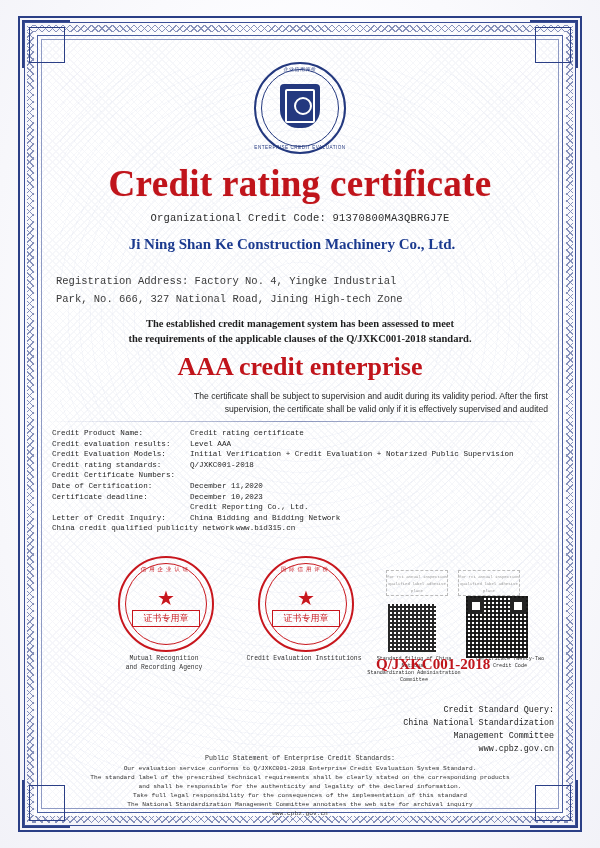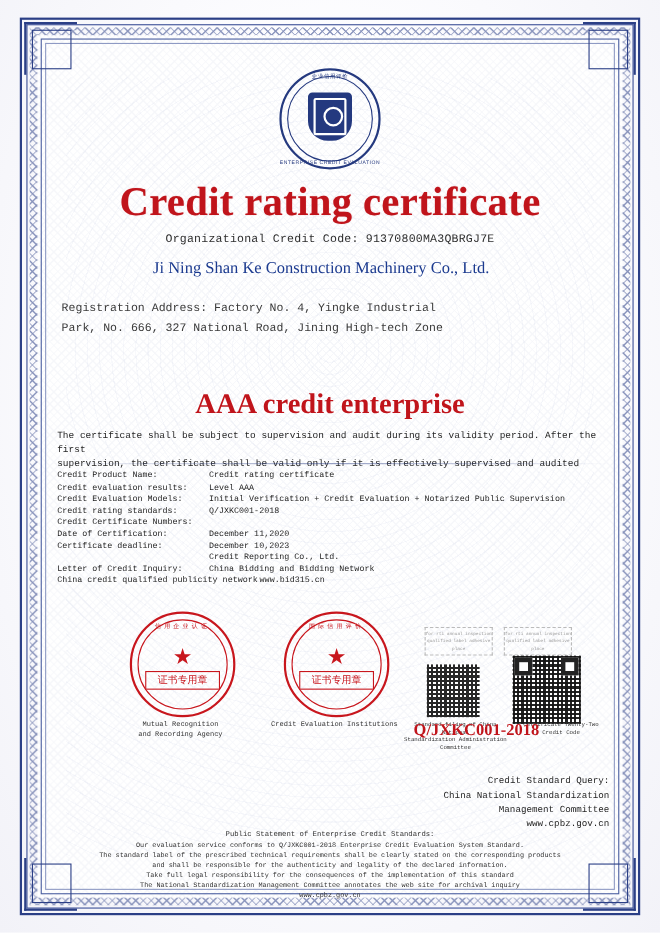--- a/index.html
+++ b/index.html
@@ -112,43 +112,43 @@
     text-shadow:0 0 1px rgba(192,20,27,.35);
   }
   .orgcode{
     position:absolute;left:0;right:0;top:168px;
     text-align:center;font-size:10.5px;color:#2d2d2d;
     font-family:"Liberation Mono", monospace;
     letter-spacing:.2px;
   }
   .company{
     position:absolute;left:0;right:16px;top:192px;
-    text-align:center;font-size:15px;font-weight:normal;color:#1b3a8f;
+    text-align:center;font-size:15px;font-weight:bold;color:#1b3a8f;
     font-family:"Liberation Serif", serif;
   }
   .address{
     position:absolute;left:10px;right:10px;top:228px;
     text-align:left;font-size:10.5px;color:#3a3a3a;line-height:18px;
     font-family:"Liberation Mono", monospace;
   }
   .statement{
     position:absolute;left:14px;right:14px;top:272px;
     text-align:center;font-size:10.5px;color:#1f1f1f;line-height:15px;
     font-family:"Liberation Serif", serif;
     font-weight:bold;
   }
   .grade{
     position:absolute;left:0;right:0;top:308px;
     text-align:center;font-size:26px;font-weight:bold;color:#c0141b;
     font-family:"Liberation Serif", serif;
   }
   .supervision{
     position:absolute;left:6px;right:6px;top:346px;
-    text-align:left;font-size:8.6px;color:#262626;line-height:13px;
-    font-family:Liberation Mono, monospace;
+    text-align:right;font-size:8.6px;color:#262626;line-height:13px;
+    font-family:Liberation Sans, sans-serif;
   }
 
   .divider{
     position:absolute;left:0;right:0;top:377px;height:1px;
     background:linear-gradient(to right,rgba(43,63,134,0),rgba(43,63,134,.55),rgba(43,63,134,0));
   }
 
   .details{
     position:absolute;left:6px;top:384px;right:6px;
     font-family:"Liberation Mono", monospace;
@@ -274,20 +274,24 @@
 
     <div class="orgcode">Organizational Credit Code: 91370800MA3QBRGJ7E</div>
 
     <div class="company">Ji Ning Shan Ke Construction Machinery Co., Ltd.</div>
 
     <div class="address">
       <div>Registration Address: Factory No. 4, Yingke Industrial</div>
       <div>Park, No. 666, 327 National Road, Jining High-tech Zone</div>
     </div>
 
+    <div class="statement">
+      <div>The established credit management system has been assessed to meet</div>
+      <div>the requirements of the applicable clauses of the Q/JXKC001-2018 standard.</div>
+    </div>
 
     <div class="grade">AAA credit enterprise</div>
 
     <div class="supervision">
       <div>The certificate shall be subject to supervision and audit during its validity period. After the first</div>
       <div>supervision, the certificate shall be valid only if it is effectively supervised and audited</div>
     </div>
 
     <div class="divider"></div>
 

